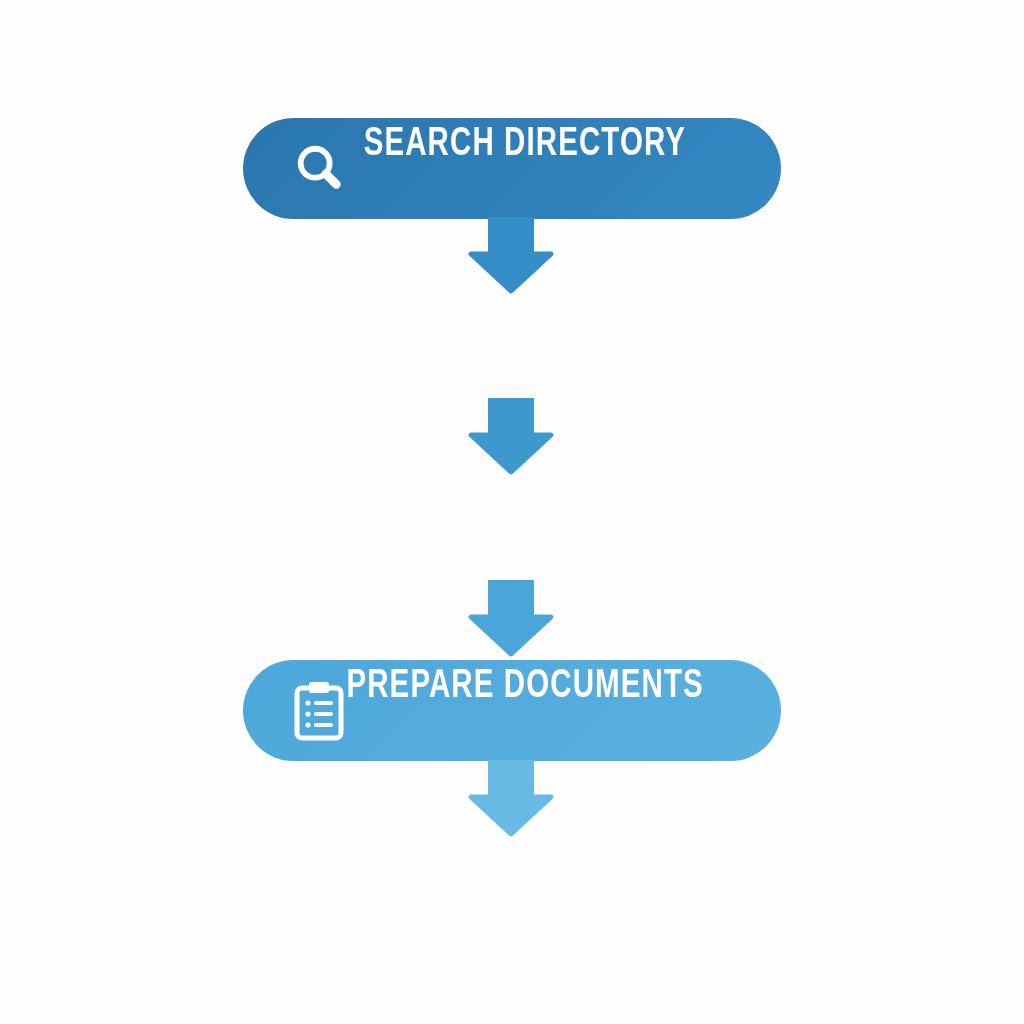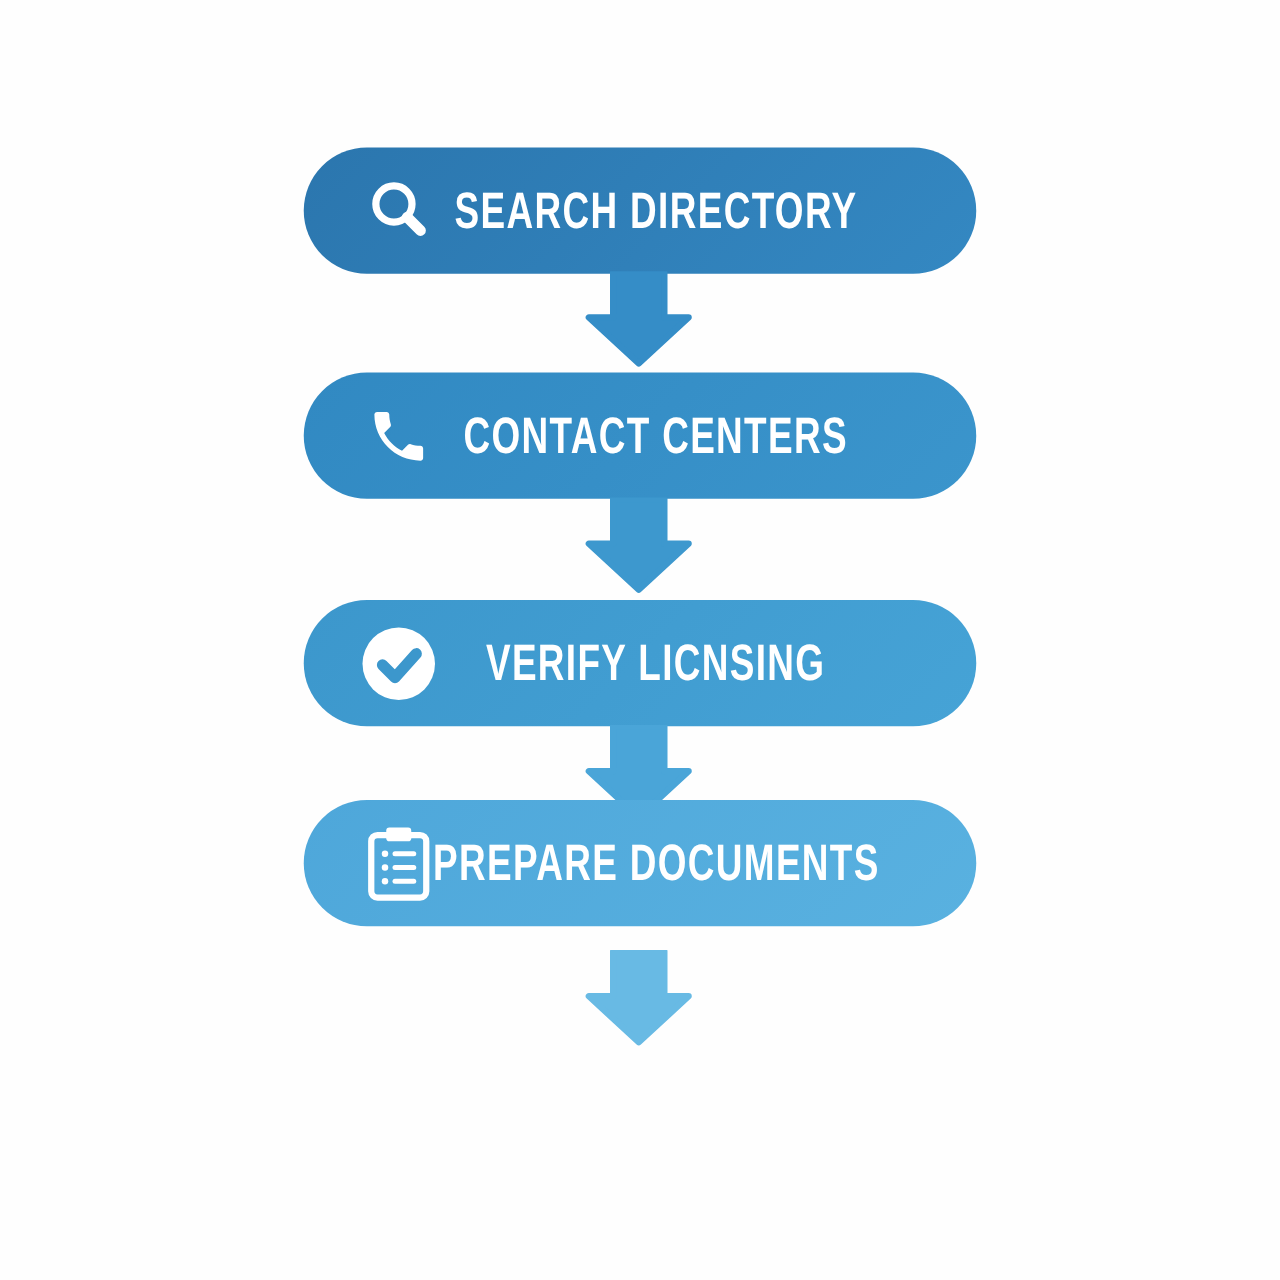--- a/index.html
+++ b/index.html
@@ -13,31 +13,31 @@
   .pill{
     position:absolute;
     left:243px;
     width:538px;height:101px;
     border-radius:51px;
     background:#3a90c8;
   }
   .p1{top:118px}
   .p2{top:298px}
   .p3{top:480px}
-  .p4{top:640px}
+  .p4{top:660px}
   .p5{top:842px}
   .icon{
     position:absolute;
     left:44px;top:0;
     width:64px;height:100%;
     display:flex;align-items:center;justify-content:center;
   }
   .label-wrap{
     position:absolute;inset:0;
-    display:flex;align-items:center;justify-content:center;
+    display:flex;justify-content:center;
   }
   .label{
     color:#ffffff;
     font-size:41px;
     font-weight:700;
     letter-spacing:1.5px;
     white-space:nowrap;
     transform:scaleX(0.72);
     transform-origin:50% 50%;
     padding-left:36px; 
@@ -69,48 +69,27 @@
         <span class="label">SEARCH DIRECTORY</span>
       </span>
   </div>
 
   <div class="arrow a1">
     <svg width="90" height="78" viewBox="0 0 88 76">
       <path class="arrow-shape" d="M24 1 H64 V36 H83 L44 72 L5 36 H24 Z" fill="#358DC7" stroke="#358DC7" stroke-width="5" stroke-linejoin="round"></path>
     </svg>
   </div>
 
-  <div class="pill p2" style="background: linear-gradient(135deg, rgb(49, 137, 194), rgb(59, 149, 204));">
-    <span class="icon">
-      <svg width="52" height="52" viewBox="0 0 24 24">
-        <path fill="#ffffff" d="M6.62 10.79c1.44 2.83 3.76 5.14 6.59 6.59l2.2-2.2c.27-.27.67-.36 1.02-.24 1.12.37 2.33.57 3.57.57.55 0 1 .45 1 1V20c0 .55-.45 1-1 1-9.39 0-17-7.61-17-17 0-.55.45-1 1-1h3.5c.55 0 1 .45 1 1 0 1.25.2 2.45.57 3.57.11.35.03.74-.25 1.02l-2.2 2.2z"></path>
-      </svg>
-    </span>
-    <span class="label-wrap">
-        <span class="label">CONTACT CENTERS</span>
-      </span>
-  </div>
 
   <div class="arrow a2">
     <svg width="90" height="78" viewBox="0 0 88 76">
       <path class="arrow-shape" d="M24 1 H64 V36 H83 L44 72 L5 36 H24 Z" fill="#3D98CE" stroke="#3D98CE" stroke-width="5" stroke-linejoin="round"></path>
     </svg>
   </div>
 
-  <div class="pill p3" style="background: linear-gradient(135deg, rgb(60, 151, 204), rgb(70, 163, 214));">
-    <span class="icon">
-      <svg width="60" height="60" viewBox="0 0 60 60">
-        <circle cx="30" cy="30" r="29" fill="#ffffff"></circle>
-        <path d="M17 31 L27 41 L44 22" fill="none" stroke="#3C97CC" stroke-width="9" stroke-linecap="round" stroke-linejoin="round"></path>
-      </svg>
-    </span>
-    <span class="label-wrap">
-        <span class="label">VERIFY LICNSING</span>
-      </span>
-  </div>
 
   <div class="arrow a3">
     <svg width="90" height="78" viewBox="0 0 88 76">
       <path class="arrow-shape" d="M24 1 H64 V36 H83 L44 72 L5 36 H24 Z" fill="#4AA5D8" stroke="#4AA5D8" stroke-width="5" stroke-linejoin="round"></path>
     </svg>
   </div>
 
   <div class="pill p4" style="background: linear-gradient(135deg, rgb(78, 167, 218), rgb(89, 177, 224));">
     <span class="icon">
       <svg width="52" height="62" viewBox="0 0 52 62">

